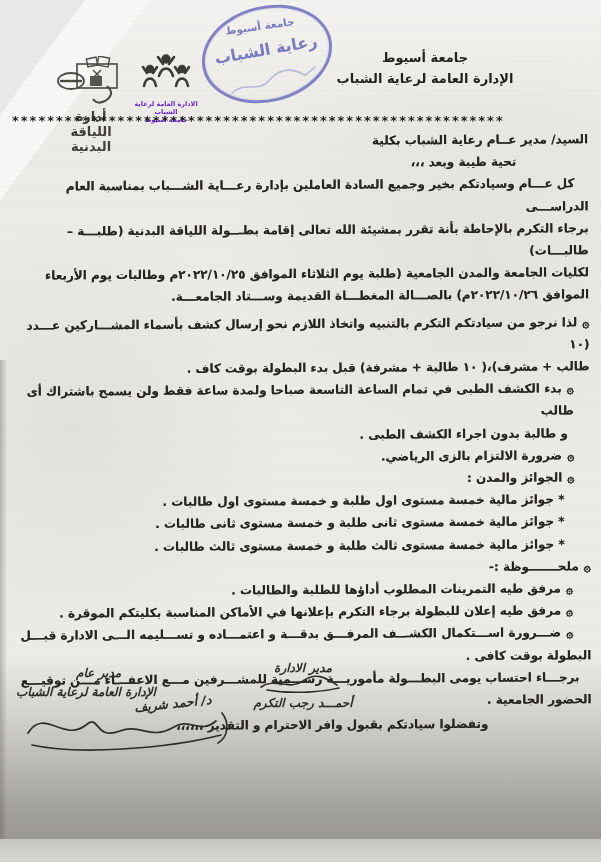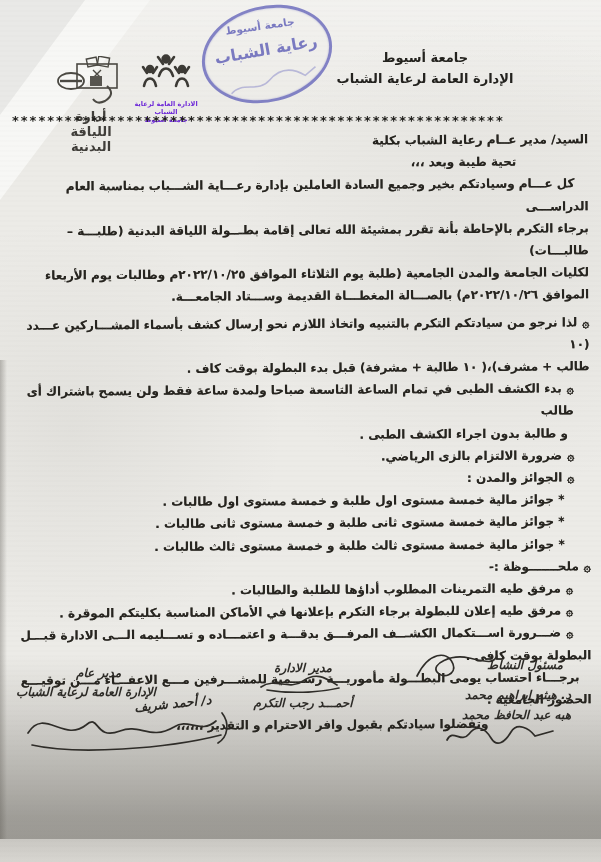--- a/index.html
+++ b/index.html
@@ -159,31 +159,20 @@
     <div class="ln ind18"><span class="bullet">۞</span><span>مرفق طيه التمرينات المطلوب أداؤها للطلبة والطالبات .</span></div>
     <div class="ln ind18"><span class="bullet">۞</span><span>مرفق طيه إعلان للبطولة برجاء التكرم بإعلانها في الأماكن المناسبة بكليتكم الموقرة .</span></div>
     <div class="ln ind18"><span class="bullet">۞</span><span>ضـــرورة اســـتكمال الكشـــف المرفـــق بدقـــة و اعتمـــاده و تســـليمه الـــى الادارة قبـــل</span></div>
     <div class="ln"><span>البطولة بوقت كافى .</span></div>
     <div class="ln ind12"><span>برجـــاء احتساب يومى البطـــولة مأموريـــة رســـمية للمشـــرفين مـــع الاعفـــاء مـــن توقيـــع</span></div>
     <div class="ln"><span>الحضور الجامعية .</span></div>
 
     <div class="ln closing">وتفضلوا سيادتكم بقبول وافر الاحترام و التقدير ،،،،،،</div>
   </div>
 
-  <div class="sig sig-activity">
-    <svg class="scribble" width="90" height="40" style="position:absolute; top:-14px; right:70px;">
-      <path class="scribble" d="M6 32 C 18 8, 36 6, 42 20 C 46 30, 32 36, 26 28 C 20 20, 40 10, 58 14 S 82 20, 86 12"></path>
-    </svg>
-    <div class="t1">مسئول النشاط</div>
-    <div class="n1">د. هيثم ابراهيم محمد</div>
-    <div class="n2">هبه عبد الحافظ محمد</div>
-    <svg width="120" height="26" style="margin-right:10px;">
-      <path class="scribble" d="M6 18 C 12 6, 20 22, 28 12 S 44 6, 50 16 S 64 20, 70 10 S 88 6, 94 14 L 112 9"></path>
-    </svg>
-  </div>
 
   <div class="sig sig-director">
     <div>مدير الادارة</div>
     <svg width="100" height="18">
       <path class="scribble" d="M8 12 C 22 2, 36 16, 50 6 S 74 4, 84 10 M14 15 C 36 19, 64 18, 86 13"></path>
     </svg>
     <div>أحمـــد رجب التكرم</div>
   </div>
 
   <div class="sig sig-general">

